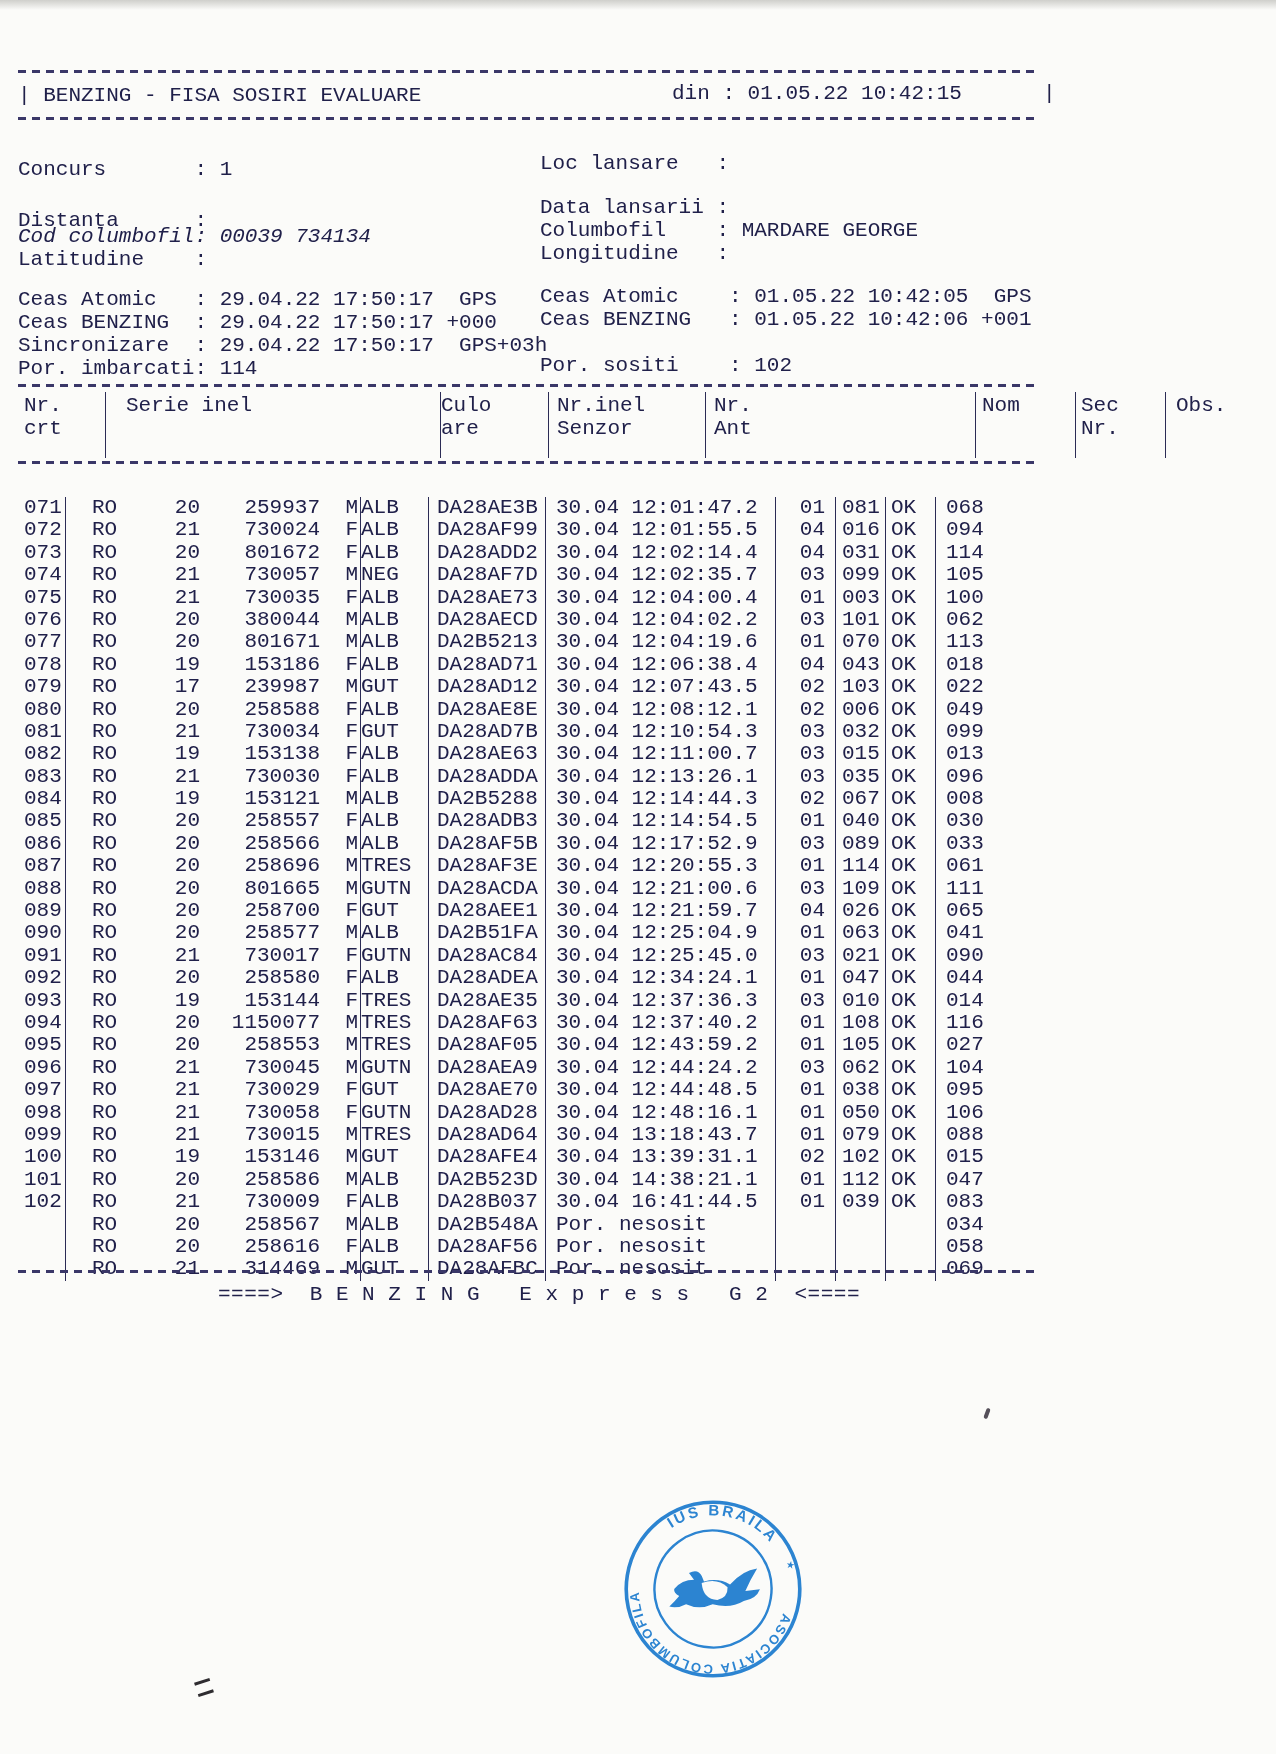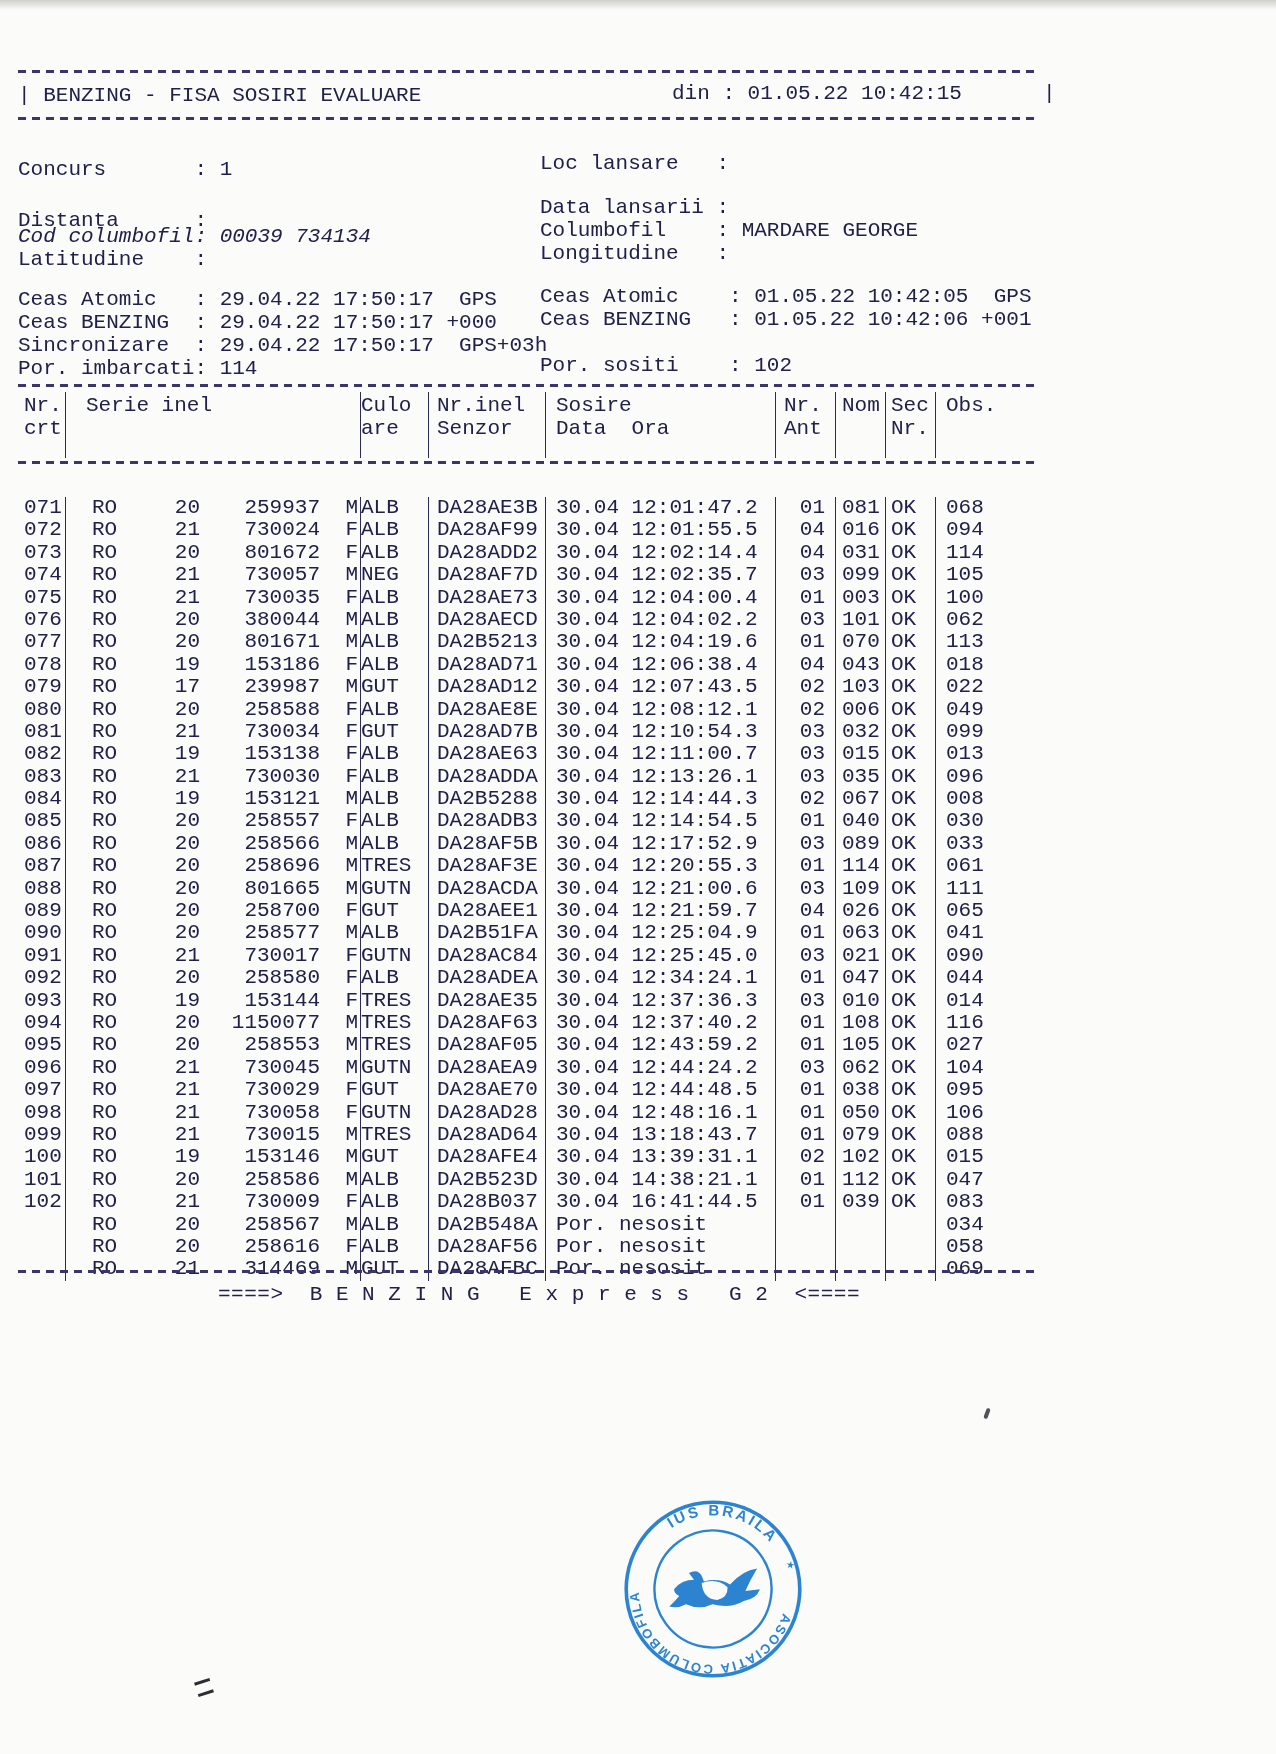--- a/index.html
+++ b/index.html
@@ -24,21 +24,21 @@
   .lbl{display:inline-block;white-space:pre;}
   .val{padding-left:1ch;white-space:pre;}
 
   
   .hdr-title{left:18px;top:84px;}
   .hdr-din{left:672px;top:82px;}
   .hdr-bar{left:1043px;top:82px;}
 
   
   .tbl{position:absolute;left:18px;top:392px;width:990px;}
-  .thead{display:grid;grid-template-columns:47px 295px 68px 117px 230px 60px 50px 50px 73px;}
+  .thead{display:grid;grid-template-columns:47px 295px 68px 117px 230px 60px 50px 50px 73px;gap:40px;}
   .thead .th{font-size:21px;line-height:23px;white-space:pre;padding-top:2px;height:64px;}
   .rows{position:absolute;left:18px;top:497px;width:990px;}
   .tr{display:grid;grid-template-columns:47px 295px 68px 117px 230px 60px 50px 50px 73px;height:22.4px;}
   .td{font-size:21px;line-height:22.4px;white-space:pre;overflow:visible;}
   .bL{border-left:1.6px solid #2b2b55;}
   .p6{padding-left:6px;}  .p7{padding-left:0;}  .p8{padding-left:8px;}
   .p10{padding-left:10px;} .p20{padding-left:20px;} .p5{padding-left:5px;}
   .serie-in{display:inline-block;white-space:pre;}
   .s-country{width:52px;margin-left:26px;}
   .s-year{width:56px;text-align:right;}
@@ -96,21 +96,20 @@
   <div class="abs txt" style="left:540px;top:354px;"><span class="lbl">Por. sositi    :</span><span class="val">102</span></div>
 
   <div class="dashes" style="top:384px;"></div>
 
   <div class="tbl">
     <div class="thead">
       <div class="th p6"><div>Nr.</div><div>crt</div></div>
       <div class="th p20 bL"><div>Serie inel</div><div></div></div>
       <div class="th p7 bL"><div>Culo</div><div>are</div></div>
       <div class="th p8 bL"><div>Nr.inel</div><div>Senzor</div></div>
-      <div class="th p10 bL"><div>Sosire</div><div>Data  Ora</div></div>
       <div class="th p8 bL"><div>Nr.</div><div>Ant</div></div>
       <div class="th p6 bL"><div>Nom</div><div></div></div>
       <div class="th p5 bL"><div>Sec</div><div>Nr.</div></div>
       <div class="th p10 bL"><div>Obs.</div><div></div></div>
     </div>
   </div>
 
   <div class="dashes" style="top:461px;"></div>
 
   <div class="rows">

